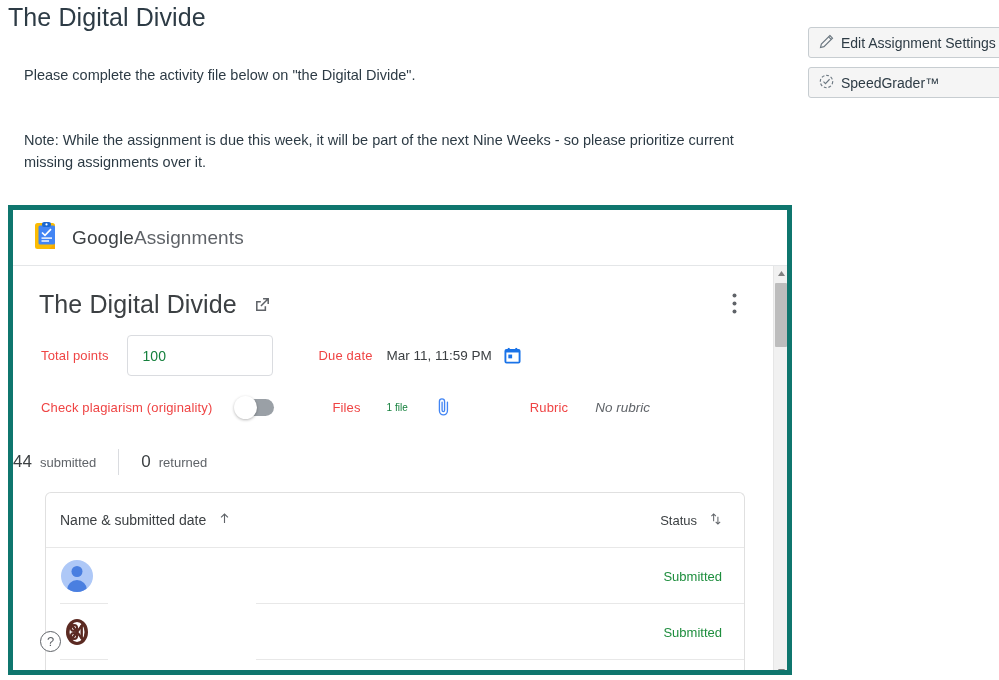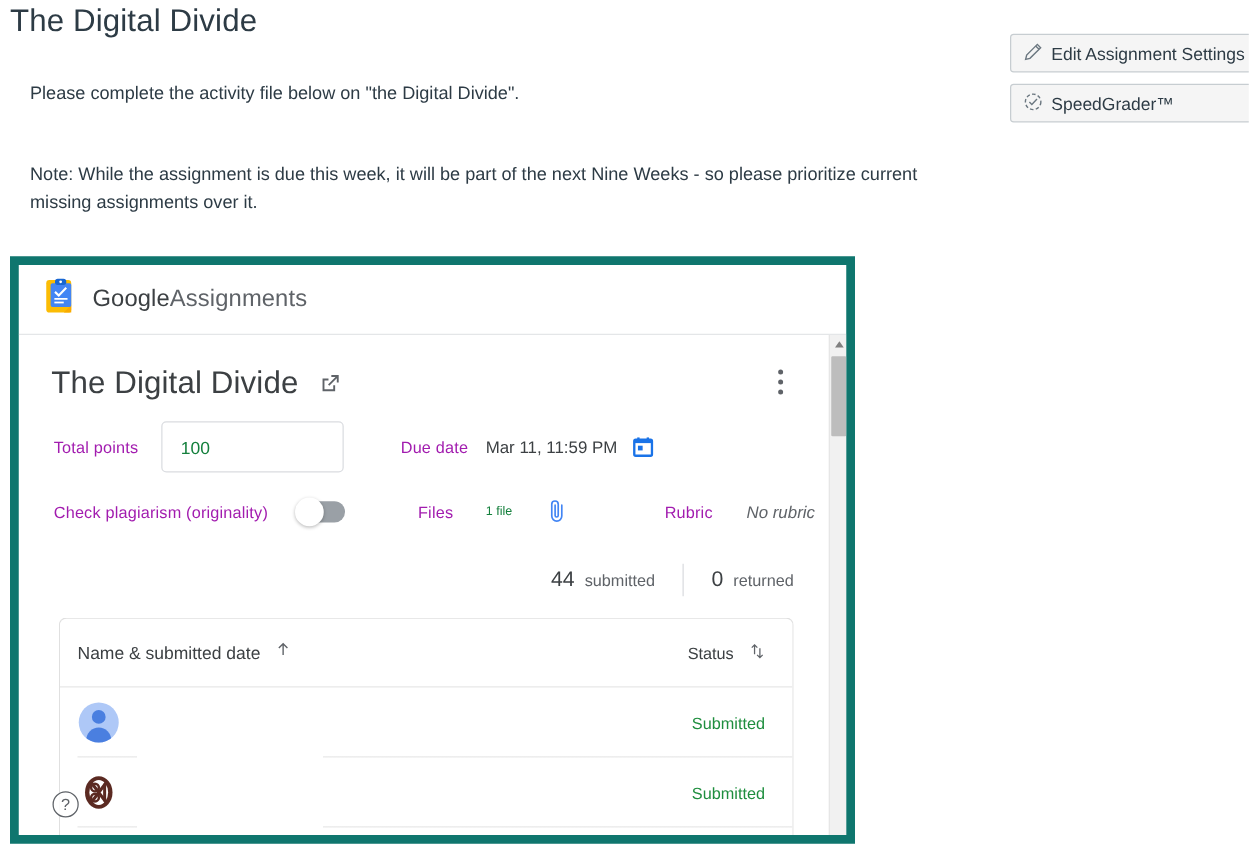--- a/index.html
+++ b/index.html
@@ -32,22 +32,22 @@
     height: 31px; padding: 0 10px;
     border: 1px solid #c7cdd1; background: #f5f5f5;
     border-radius: 3px; color: #2d3b45; font-size: 14px;
     white-space: nowrap; margin-bottom: 9px; cursor: pointer;
   }
   .canvas-btn svg { flex: 0 0 auto; }
 
   
   .gc-card {
     position: absolute; left: 8px; top: 205px;
-    width: 676px; height: 470px;
-    border: 7px solid #0f766e; background: #fff;
+    width: 784px; height: 470px;
+    border: 5px solid #0f766e; background: #fff;
     overflow: hidden;
   }
   .gc-header {
     height: 56px; border-bottom: 1px solid #e4e6e8;
     display: flex; align-items: center; padding-left: 21px; gap: 12px;
   }
   .gc-brand { font-size: 19px; color: #5f6368; letter-spacing: .1px; }
   .gc-brand .g1 { color: #3c4043; font-weight: 500; }
   .gc-brand .g2 { color: #5f6368; font-weight: 400; }
 
@@ -59,21 +59,21 @@
     display: flex; align-items: center;
     padding: 24px 0 0 26px; position: relative;
   }
   .gc-title { font-size: 25px; color: #3c4043; font-weight: 400; letter-spacing: .1px; }
   .ext-link { margin-left: 16px; display: inline-flex; cursor: pointer; }
   .kebab { position: absolute; right: 36px; top: 27px; cursor: pointer; }
 
   .meta-rows { padding: 14px 0 0 28px; }
   .meta-row1 { display: flex; align-items: center; height: 45px; }
   .meta-row2 { display: flex; align-items: center; height: 48px; margin-top: 5px; gap: 16px; }
-  .meta-label { font-size: 13px; color: #a21caf; font-weight: 500; letter-spacing: .15px; }
+  .meta-label { font-size: 13px; color: #ef4444; font-weight: 500; letter-spacing: .15px; }
   .points-box {
     margin-left: 18px; width: 146px; height: 41px;
     border: 1px solid #dadce0; border-radius: 4px;
     display: flex; align-items: center; padding-left: 15px;
     font-size: 14px; color: #15803d;
   }
   .due-label { margin-left: 46px; }
   .due-val { margin-left: 14px; font-size: 13.5px; color: #3c4043; }
   .cal-icon { margin-left: 12px; display: inline-flex; cursor: pointer; }
 
@@ -86,21 +86,21 @@
     width: 23px; height: 23px; border-radius: 50%;
     background: #fff; box-shadow: 0 1px 3px rgba(0,0,0,.28);
   }
   .files-label { margin-left: 42px; }
   .files-val { margin-left: 10px; font-size: 10px; color: #15803d; }
   .clip-icon { margin-left: 12px; display: inline-flex; cursor: pointer; }
   .rubric-label { margin-left: 62px; }
   .rubric-val { margin-left: 11px; font-size: 13.5px; color: #5f6368; font-style: italic; text-align: center; }
 
   .counts {
-    display: flex; align-items: center; justify-content: flex-end;
+    display: flex; align-items: center; justify-content: flex-start;
     padding-right: 28px; margin-top: 18px; height: 26px;
   }
   .count-num { font-size: 17px; color: #3c4043; }
   .count-word { font-size: 13px; color: #5f6368; margin-left: 8px; }
   .count-sep { width: 1px; height: 26px; background: #dadce0; margin: 0 22px; }
 
   
   .gc-table {
     margin: 17px 28px 0 32px;
     border: 1px solid #e0e0e0; border-bottom: none;

